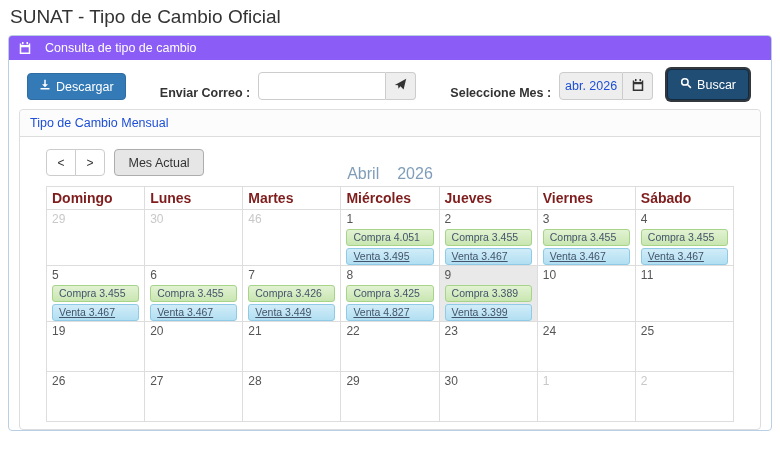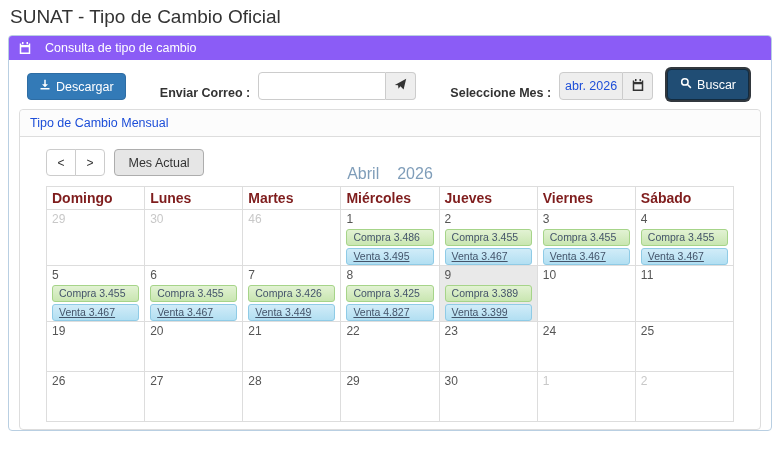--- a/index.html
+++ b/index.html
@@ -292,21 +292,21 @@
                   <div class="day-num">29</div>
                 </td>
                 <td class="other-month">
                   <div class="day-num">30</div>
                 </td>
                 <td class="other-month">
                   <div class="day-num">46</div>
                 </td>
                 <td>
                   <div class="day-num">1</div>
-                  <span class="rate-badge rate-compra">Compra 3.486</span>
+                  <span class="rate-badge rate-compra">Compra 4.051</span>
                   <span class="rate-badge rate-venta">Venta 3.495</span>
                 </td>
                 <td>
                   <div class="day-num">2</div>
                   <span class="rate-badge rate-compra">Compra 3.455</span>
                   <span class="rate-badge rate-venta">Venta 3.467</span>
                 </td>
                 <td>
                   <div class="day-num">3</div>
                   <span class="rate-badge rate-compra">Compra 3.455</span>

